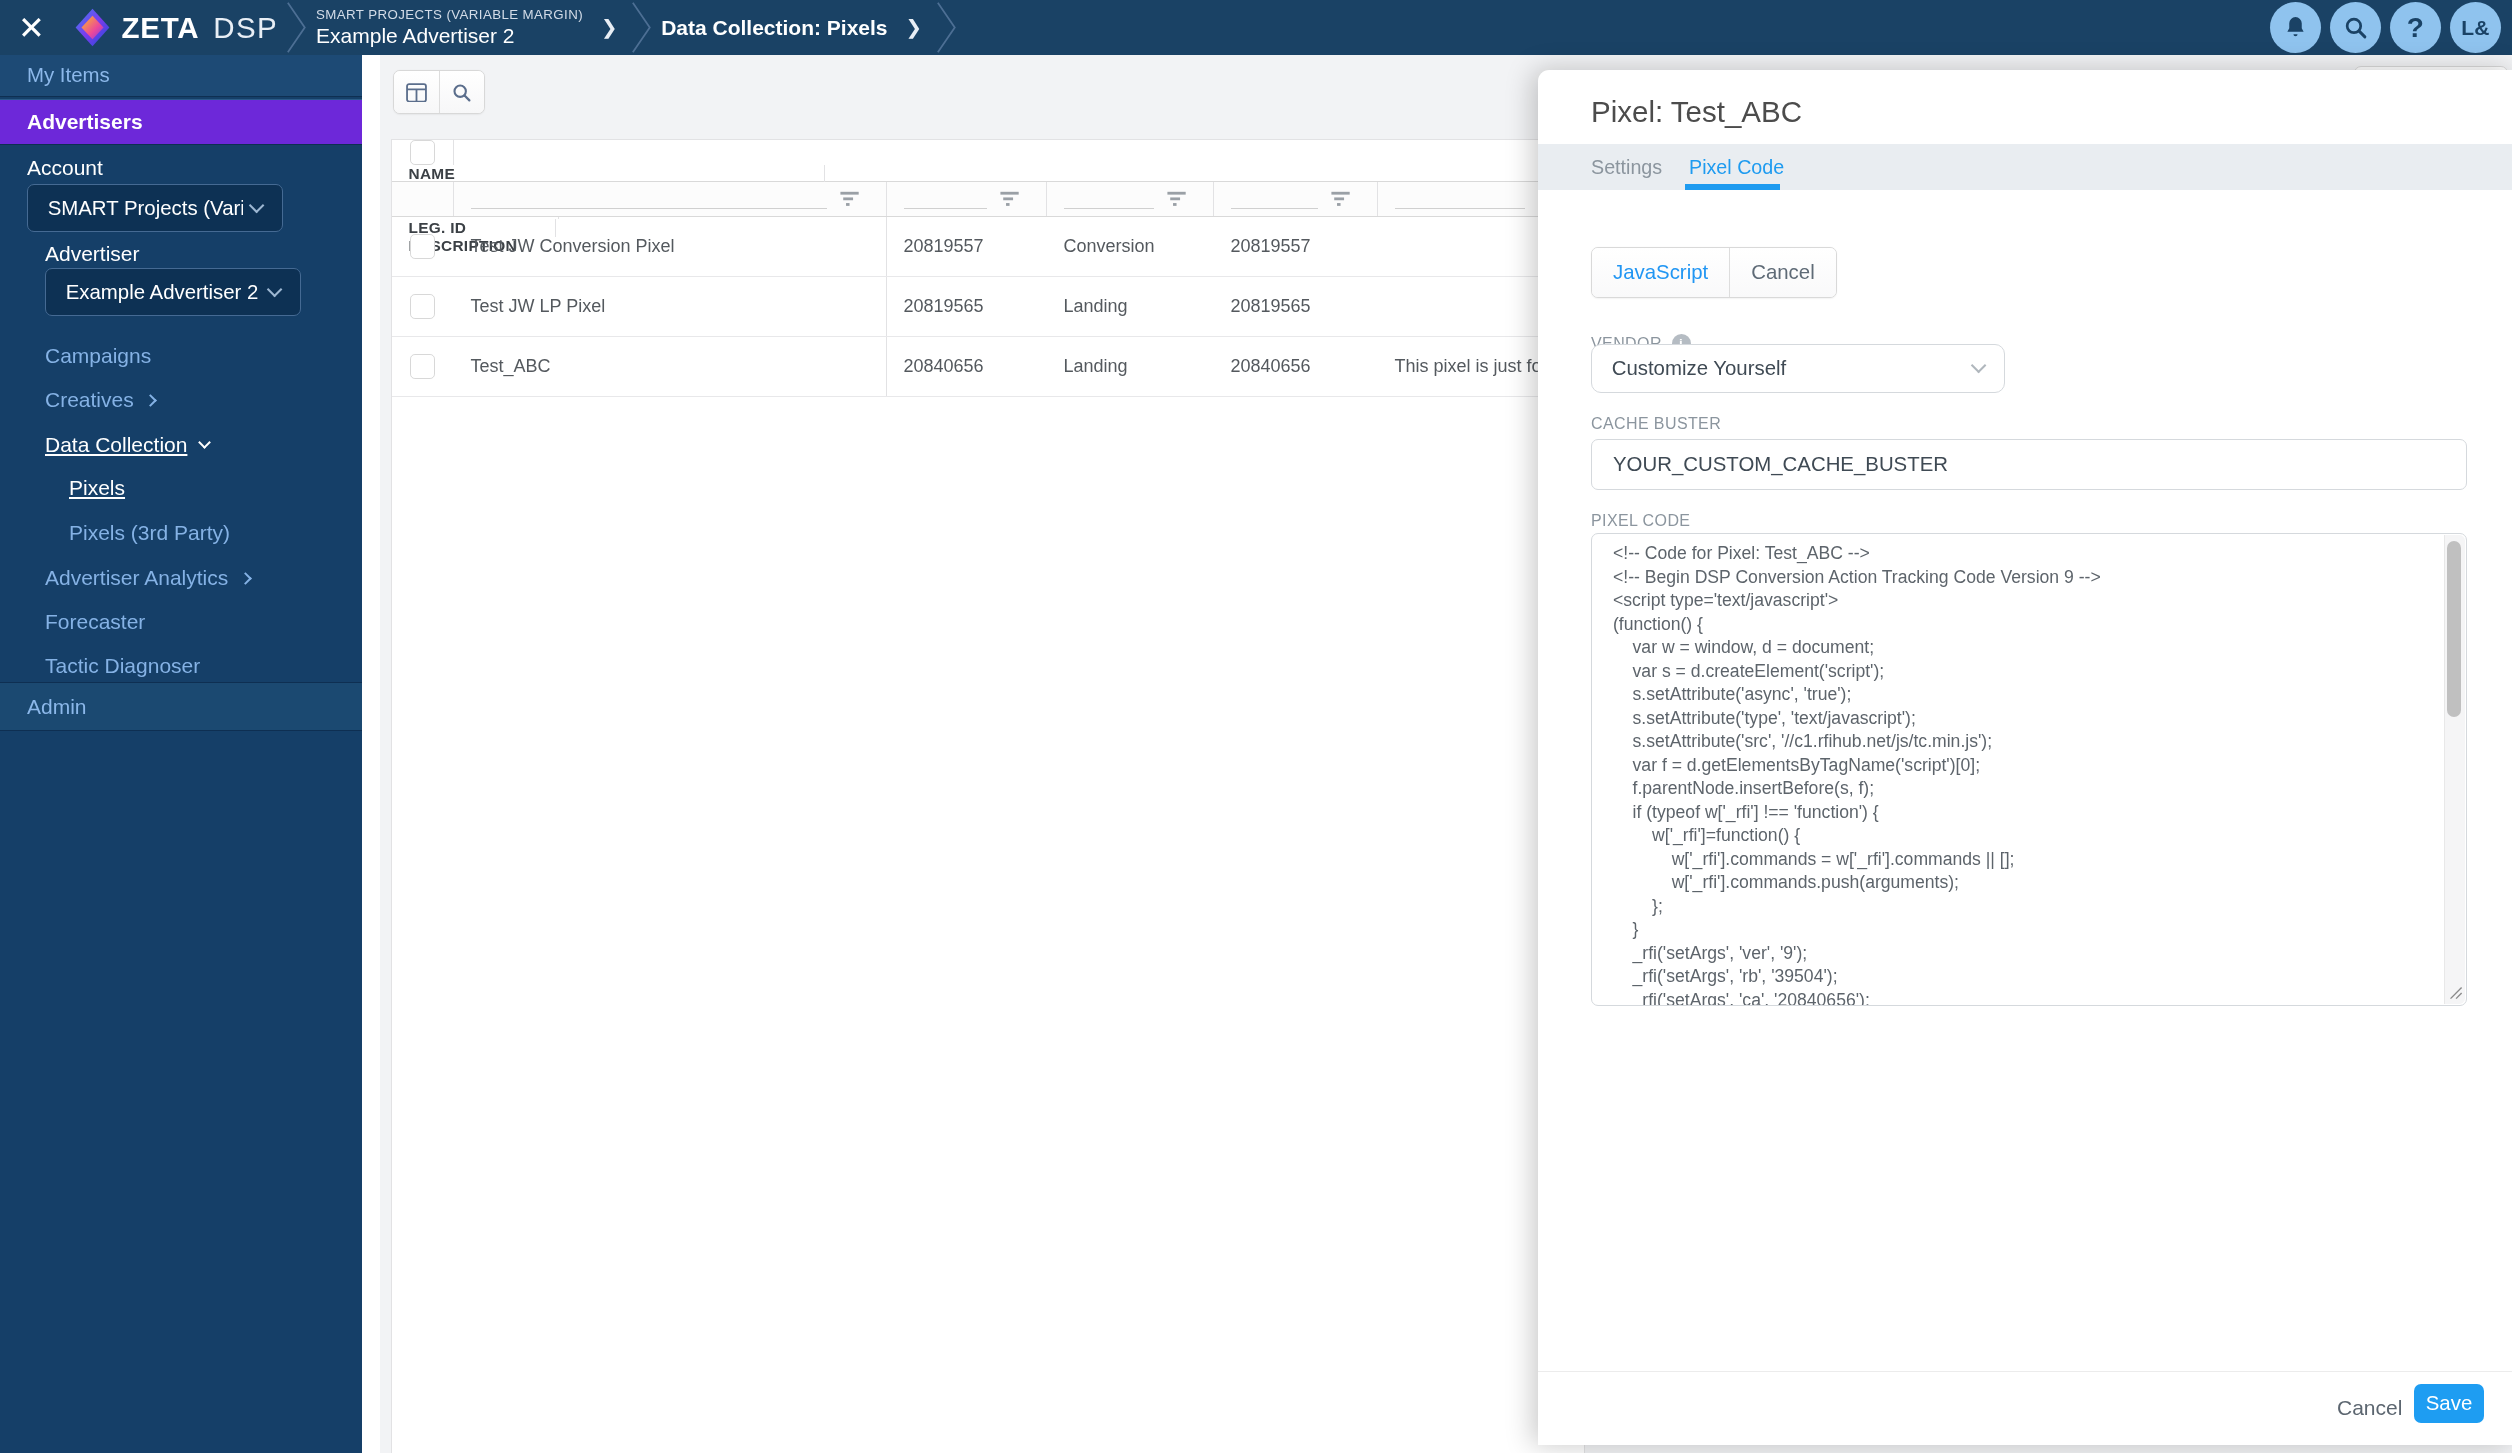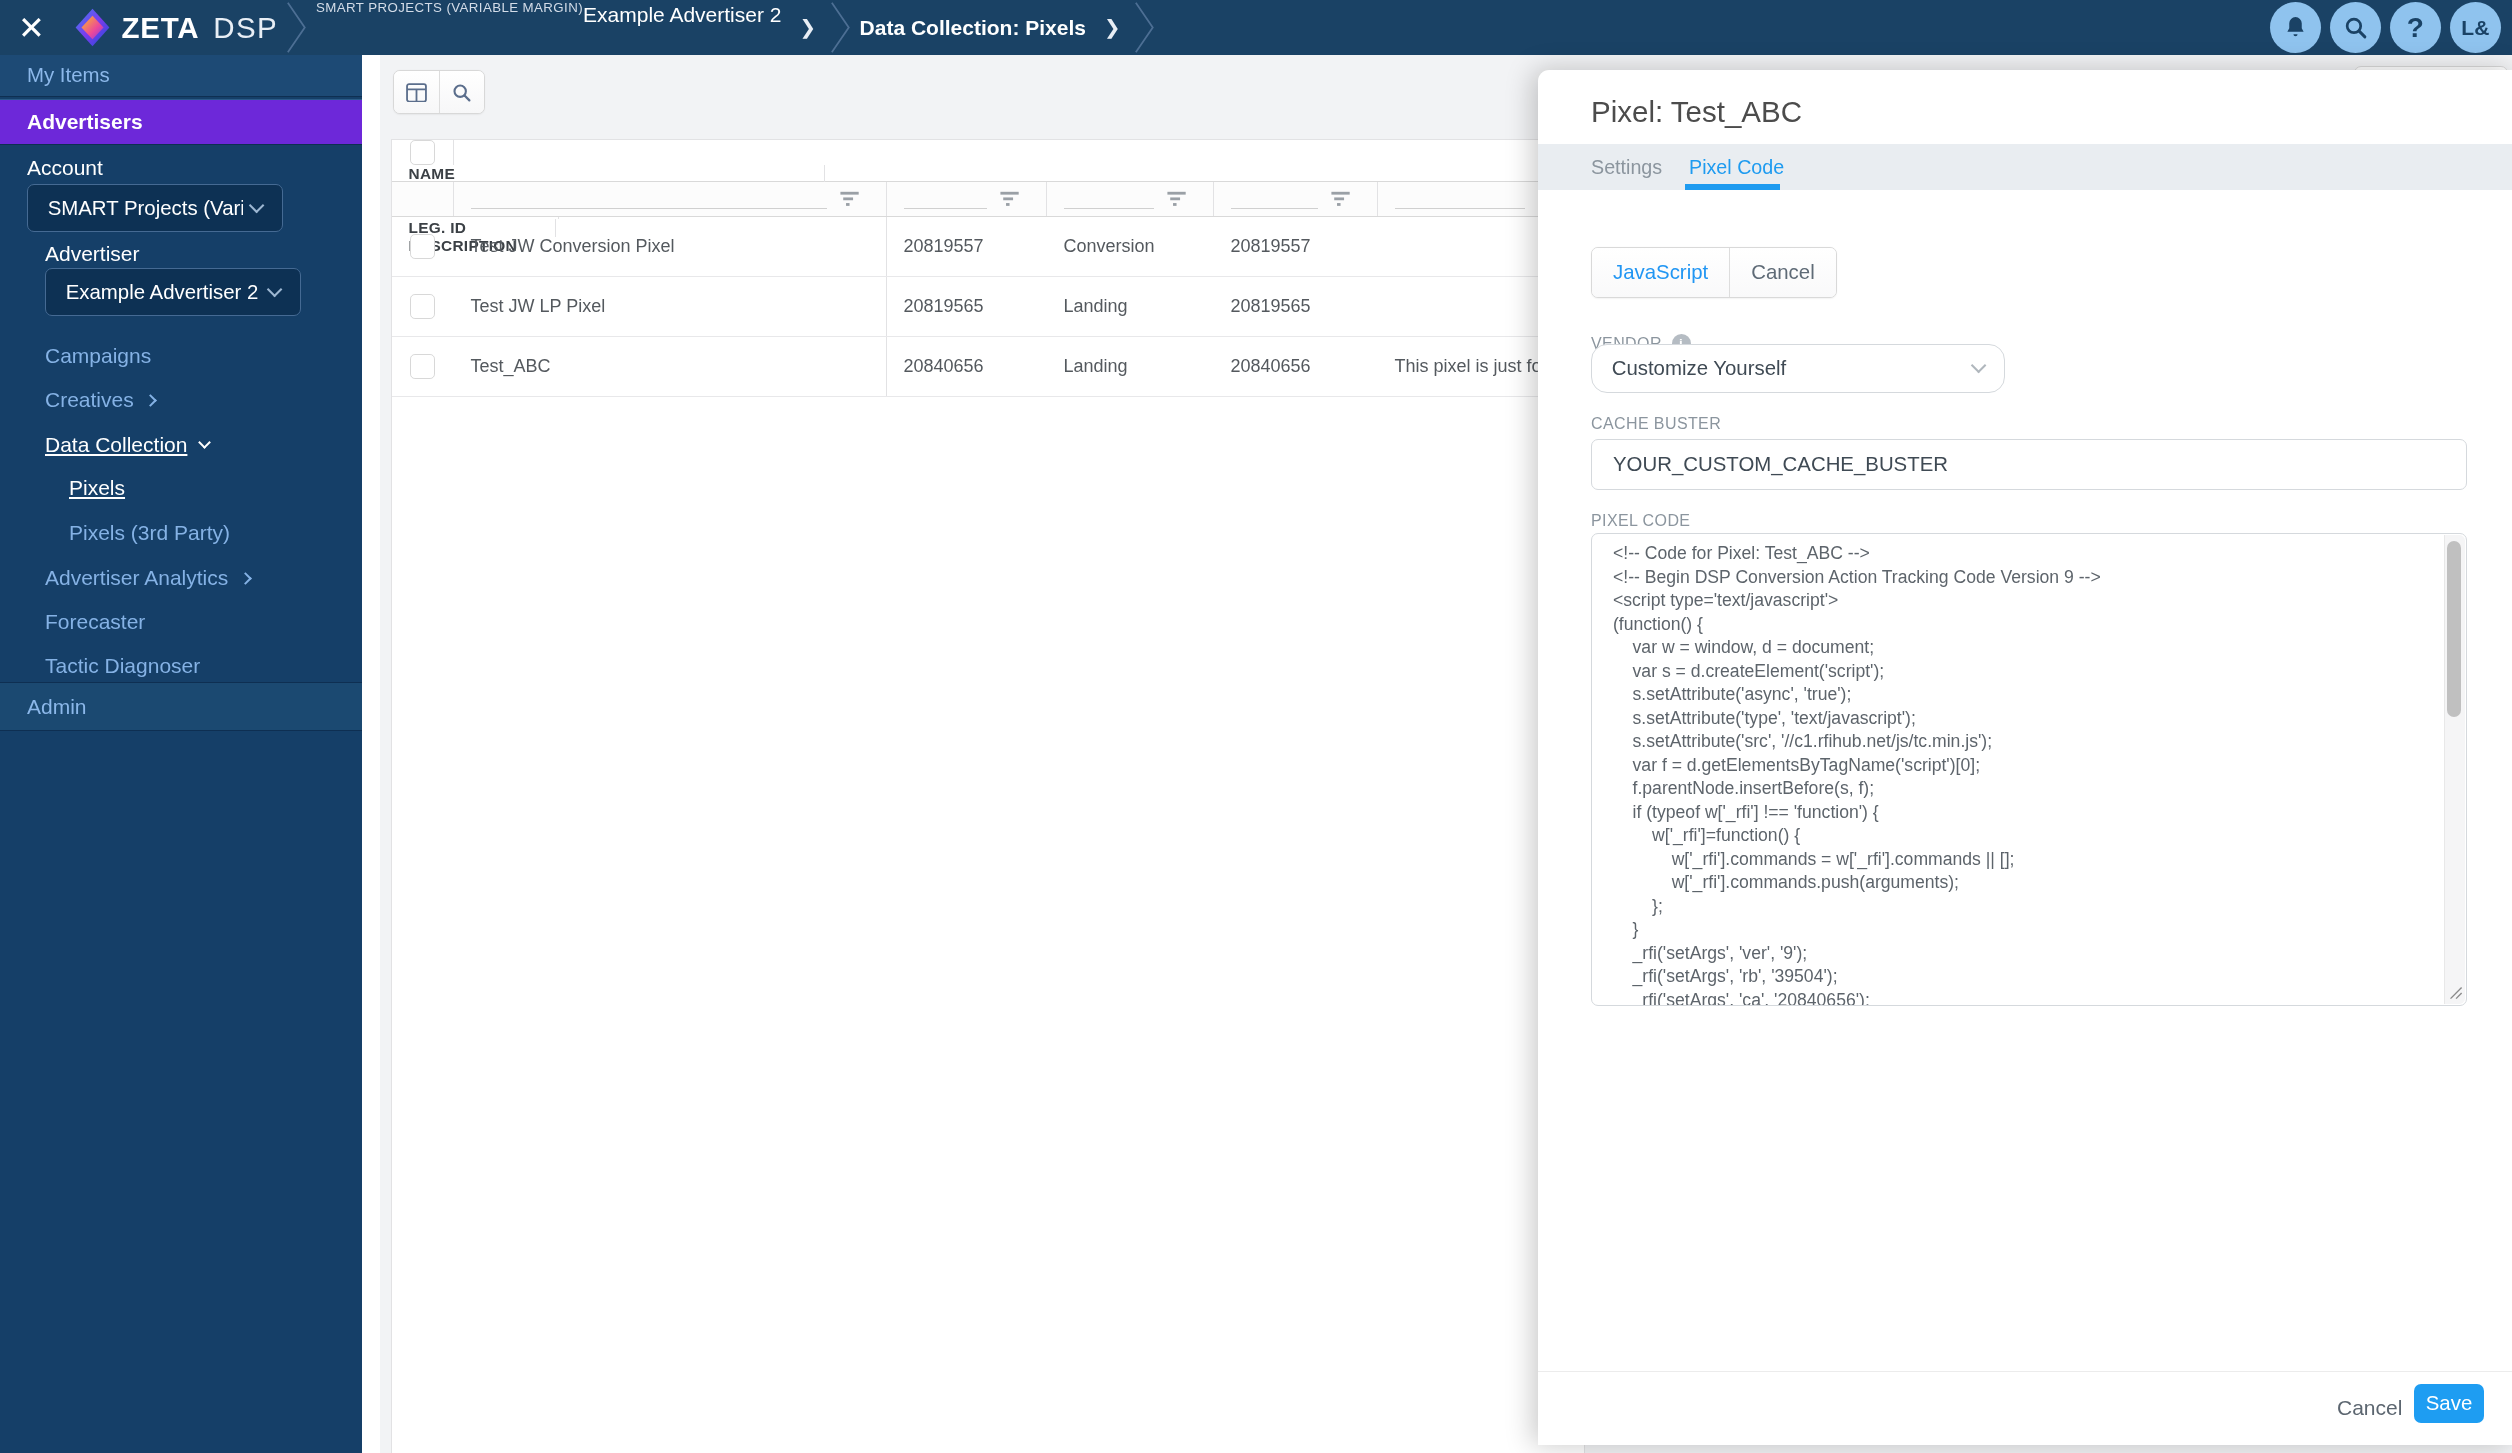--- a/index.html
+++ b/index.html
@@ -6,21 +6,21 @@
   *{box-sizing:border-box;font-family:"Liberation Sans",sans-serif;}
   .app{position:relative;width:2512px;height:1453px;overflow:hidden;background:#f2f3f5;}
 
   
   .topnav{position:absolute;left:0;top:0;width:2512px;height:55px;background:#1a4265;display:flex;align-items:center;z-index:20;}
   .close-x{width:63px;text-align:center;color:#fff;font-size:32px;font-weight:300;cursor:pointer;}
   .brand{display:flex;align-items:center;gap:9.8px;margin-left:9.8px;}
   .brand .zeta{color:#fff;font-size:29.5px;font-weight:700;letter-spacing:0.7px;}
   .brand .dsp{color:#e8eef5;font-size:29.5px;font-weight:300;letter-spacing:1.4px;margin-left:4.2px;}
   .sep{width:24px;height:55px;margin:0 7px;flex:none;}
-  .crumb1{display:flex;flex-direction:row;justify-content:center;height:55px;}
+  .crumb1{display:flex;flex-direction:column;justify-content:center;height:55px;}
   .crumb-small{color:#d3dce8;font-size:13.3px;letter-spacing:0.4px;}
   .crumb-main{color:#fff;font-size:21px;margin-top:2.8px;}
   .crumb-chev{color:#e8eef5;font-size:19.7px;margin:0 5.6px 0 18px;}
   .crumb2{color:#fff;font-size:21px;font-weight:700;}
   .nav-icons{margin-left:auto;display:flex;gap:9px;margin-right:11.2px;}
   .nav-circle{width:51px;height:51px;border-radius:50%;background:#8fc3ee;display:flex;align-items:center;justify-content:center;color:#1a4265;font-weight:700;cursor:pointer;}
   .nav-circle svg{display:block;}
   .nav-circle.q{font-size:28px;}
   .nav-circle.avatar{font-size:21px;}
 
@@ -77,21 +77,21 @@
   .tab.pixelcode{left:151px;color:#1e9bf0;}
   .tab-underline{position:absolute;left:147px;bottom:0;width:95px;height:5.6px;background:#1e9bf0;}
 
   .toggle{position:absolute;left:53px;top:177px;height:51px;display:flex;background:#fff;border:0.7px solid #d9d9d9;border-radius:7px;overflow:hidden;box-shadow:0 0.7px 1.4px rgba(0,0,0,.05);}
   .togbtn{height:49px;display:flex;align-items:center;justify-content:center;font-size:20.4px;cursor:pointer;background:linear-gradient(#ffffff,#f9f9fa);padding:0 21px;}
   .togbtn.active{color:#2196f3;}
   .togbtn.inactive{color:#5f6b77;border-left:0.7px solid #ddd;}
 
   .p-label{position:absolute;left:53px;font-size:16px;color:#8b959e;letter-spacing:0.4px;display:flex;align-items:center;gap:9.8px;}
   .info-i{width:19px;height:19px;border-radius:50%;background:#b5bcc3;color:#fff;font-size:13.3px;font-weight:700;display:flex;align-items:center;justify-content:center;font-style:normal;cursor:pointer;}
-  .p-select{position:absolute;left:53px;top:274px;width:414px;height:49px;border:0.7px solid #d5d9dd;border-radius:16px;display:flex;align-items:center;padding:0 19.7px;font-size:20.4px;color:#3f4a54;cursor:pointer;background:#fff;}
+  .p-select{position:absolute;left:53px;top:274px;width:414px;height:49px;border:0.7px solid #d5d9dd;border-radius:10px;display:flex;align-items:center;padding:0 19.7px;font-size:20.4px;color:#3f4a54;cursor:pointer;background:#fff;}
   .p-select .chev{border-color:#b0b7bd;}
   .p-input{position:absolute;left:53px;top:369px;width:876px;height:51px;border:0.7px solid #d5d9dd;border-radius:7px;padding:0 21px;font-size:20.4px;color:#3f4a54;background:#fff;outline:none;}
   .codebox{position:absolute;left:53px;top:463px;width:876px;height:473px;border:0.7px solid #d5d9dd;border-radius:7px;background:#fff;overflow:hidden;}
   .codebox pre{margin:0;padding:8.4px 28px 0 21px;font-family:"Liberation Sans",sans-serif;font-size:17.6px;line-height:23.5px;color:#5d646b;white-space:pre;overflow:hidden;height:100%;}
   .vtrack{position:absolute;top:1.4px;bottom:1.4px;right:1.4px;width:21px;background:#f5f5f6;border-left:0.7px solid #e8e8e8;border-radius:0 5.6px 5.6px 0;}
   .vthumb{position:absolute;left:2.8px;top:5.6px;width:14px;height:176px;background:#c0c0c0;border-radius:7px;cursor:grab;}
   .grip{position:absolute;right:2.8px;bottom:2.8px;cursor:nwse-resize;}
 
   .p-footline{position:absolute;left:0;top:1301px;width:975px;border-top:0.7px solid #ececec;}
   .cancel{position:absolute;left:799px;top:1326px;font-size:21px;color:#5c6670;cursor:pointer;}

